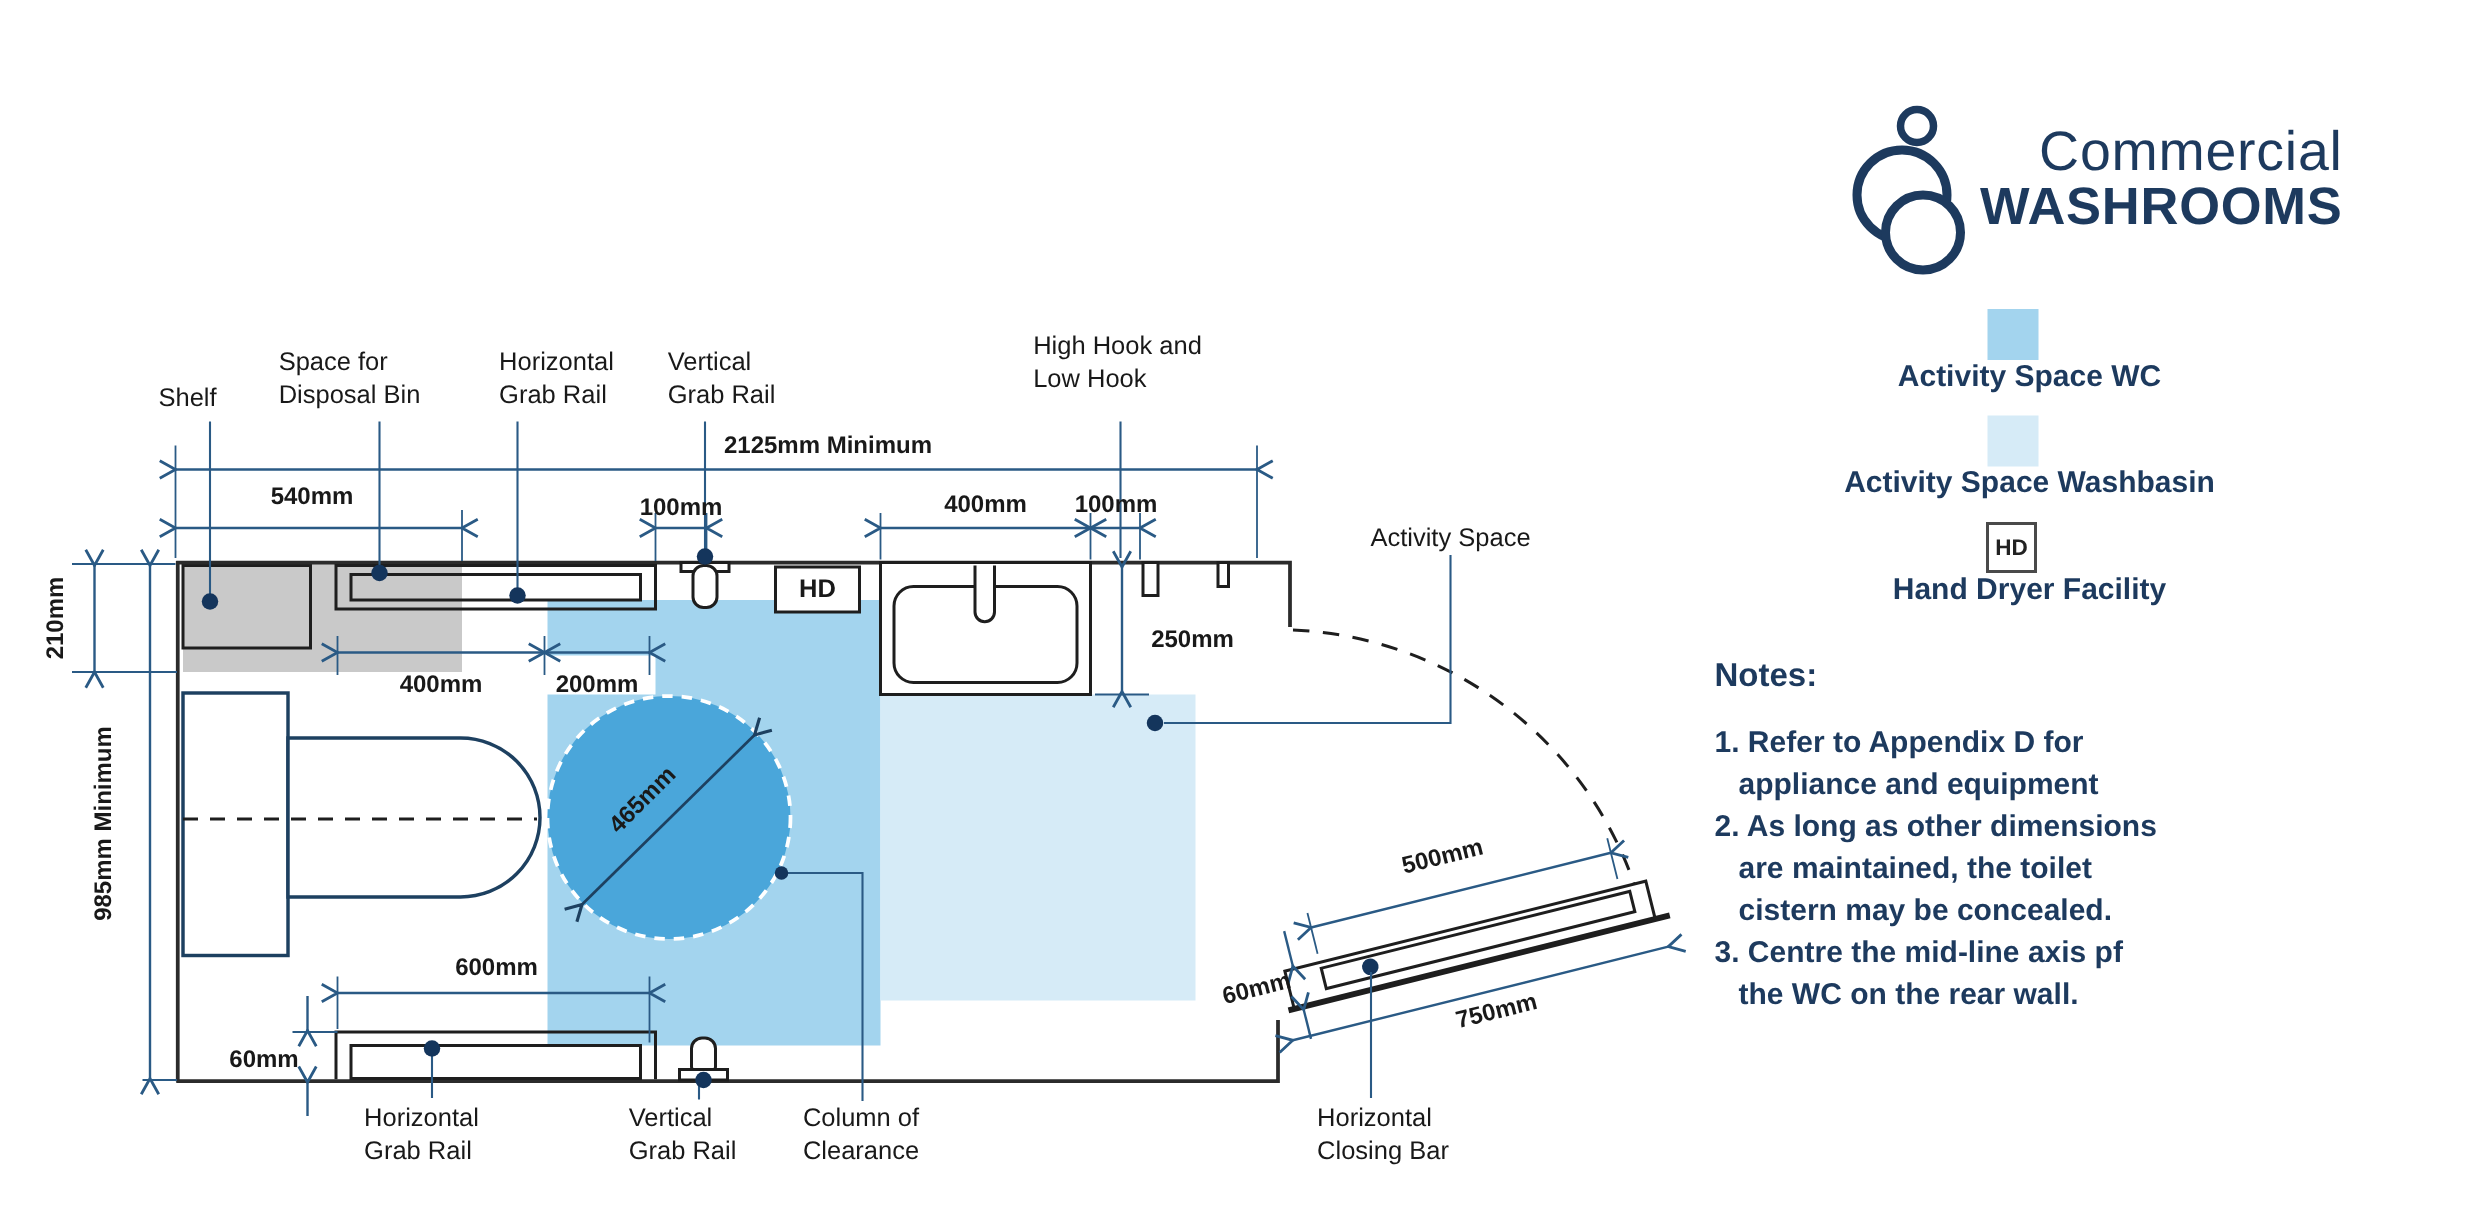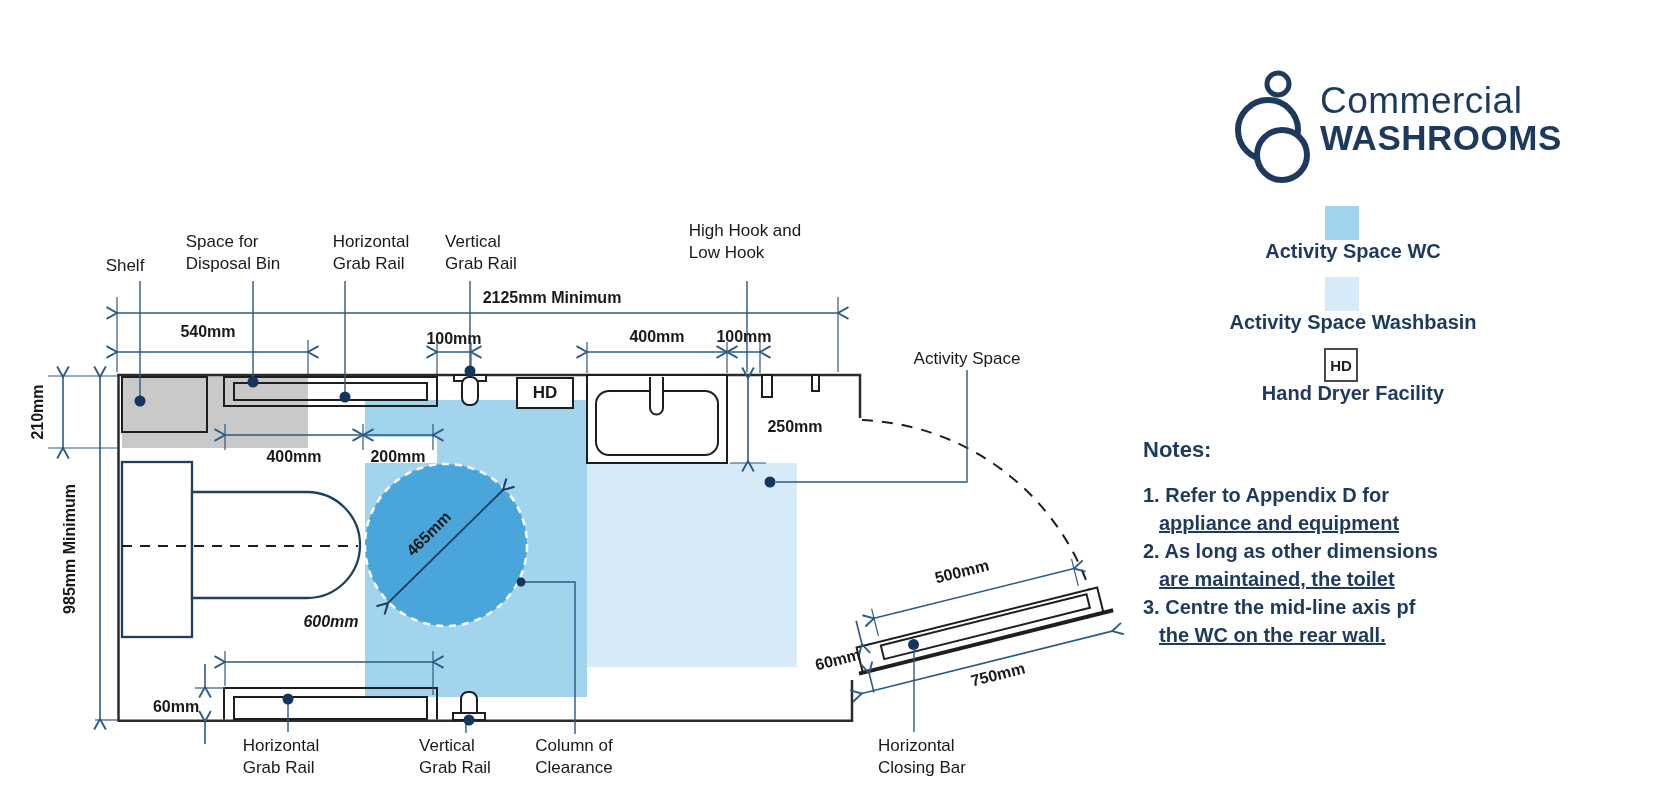--- a/index.html
+++ b/index.html
@@ -20,38 +20,38 @@
   
   .dl{position:absolute;transform:translate(-50%,-50%);color:var(--ink);
       font-size:17px;line-height:1.3;font-weight:500;white-space:pre-line;}
   .dm{position:absolute;transform:translate(-50%,-50%);text-align:center;color:var(--ink);
       font-size:16px;font-weight:600;white-space:nowrap;}
   .rot90{transform:translate(-50%,-50%) rotate(-90deg);}
   .rot45{transform:translate(-50%,-50%) rotate(-45deg);}
   .rot17{transform:translate(-50%,-50%) rotate(-14deg);}
   
   .logo-text{position:absolute;left:1320px;top:82px;color:var(--navy);line-height:1.04;}
-  .logo-line1{font-size:37px;font-weight:500;letter-spacing:0.5px;}
+  .logo-line1{font-size:37px;font-weight:500;letter-spacing:0.5px;text-align:right;}
   .logo-line2{font-size:35px;font-weight:800;letter-spacing:0.5px;}
   
   .key{position:absolute;left:1143px;top:206px;width:420px;color:var(--navy);}
   .key-heading{font-size:22px;font-weight:600;margin-bottom:16px;}
   .key-row{display:flex;align-items:center;margin-bottom:14px;flex-direction:column;}
   .swatch{width:34px;height:34px;margin-right:22px;flex:0 0 auto;}
   .swatch.wc{background:var(--wc);}
   .swatch.washbasin{background:var(--wb);}
   .swatch.hd{width:30px;height:30px;background:#fff;border:2px solid #4a4a4a;
              display:flex;align-items:center;justify-content:center;
              font-size:15px;font-weight:600;color:#222;margin-right:24px;}
   .key-label{font-size:20px;font-weight:600;}
   
   .notes{position:absolute;left:1143px;top:437px;width:340px;color:var(--navy);}
   .notes-heading{font-size:22px;font-weight:600;margin-bottom:18px;}
   .note-line{font-size:20px;font-weight:600;line-height:28px;}
-  .note-line.indent{padding-left:16px;text-decoration:underline;}
+  .note-line.indent{padding-left:16px;}
 </style>
 </head>
 <body>
 
 <div class="page">
 
   <svg class="layer" width="1660" height="811" viewBox="0 0 1660 811">
     <defs>
       <marker id="ah" viewBox="-1 -6 12 12" markerWidth="14" markerHeight="14" refX="0" refY="0" orient="auto-start-reverse" markerUnits="userSpaceOnUse">
         <path d="M9,-5 L0,0 L9,5" fill="none" stroke="#2a5a85" stroke-width="1.6"></path>
@@ -230,21 +230,21 @@
   <div class="dm" style="left:208px;top:332px;">540mm</div>
   <div class="dm" style="left:454px;top:339px;">100mm</div>
   <div class="dm" style="left:657px;top:337px;">400mm</div>
   <div class="dm" style="left:744px;top:337px;">100mm</div>
   <div class="dm" style="left:795px;top:427px;">250mm</div>
   <div class="dm rot90" style="left:38px;top:412px;">210mm</div>
   <div class="dm rot90" style="left:70px;top:549px;">985mm Minimum</div>
   <div class="dm" style="left:294px;top:457px;">400mm</div>
   <div class="dm" style="left:398px;top:457px;">200mm</div>
   <div class="dm rot45" style="left:429px;top:534px;">465mm</div>
-  <div class="dm" style="left:331px;top:622px;font-style:italic;">600mm</div>
+  <div class="dm" style="left:331px;top:646px;">600mm</div>
   <div class="dm" style="left:176px;top:707px;">60mm</div>
   <div class="dm rot17" style="left:962px;top:572px;">500mm</div>
   <div class="dm rot17" style="left:838px;top:660px;">60mm</div>
   <div class="dm rot17" style="left:998px;top:675px;">750mm</div>
   <div class="dm" style="left:545px;top:393px;font-size:17px;">HD</div>
 
   <div class="logo-text">
     <div class="logo-line1">Commercial</div>
     <div class="logo-line2">WASHROOMS</div>
   </div>
@@ -266,18 +266,19 @@
       </div>
   </div>
 
   <div class="notes">
     <div class="notes-heading">Notes:</div>
     <div id="note-lines">
         <div class="note-line">1.  Refer to Appendix D for</div>
         <div class="note-line indent">appliance and equipment</div>
         <div class="note-line">2.  As long as other dimensions</div>
         <div class="note-line indent">are maintained, the toilet</div>
+        <div class="note-line indent">cistern may be concealed.</div>
         <div class="note-line">3.  Centre the mid-line axis pf</div>
         <div class="note-line indent">the WC on the rear wall.</div>
       </div>
   </div>
 
 </div>
 
 </body></html>

